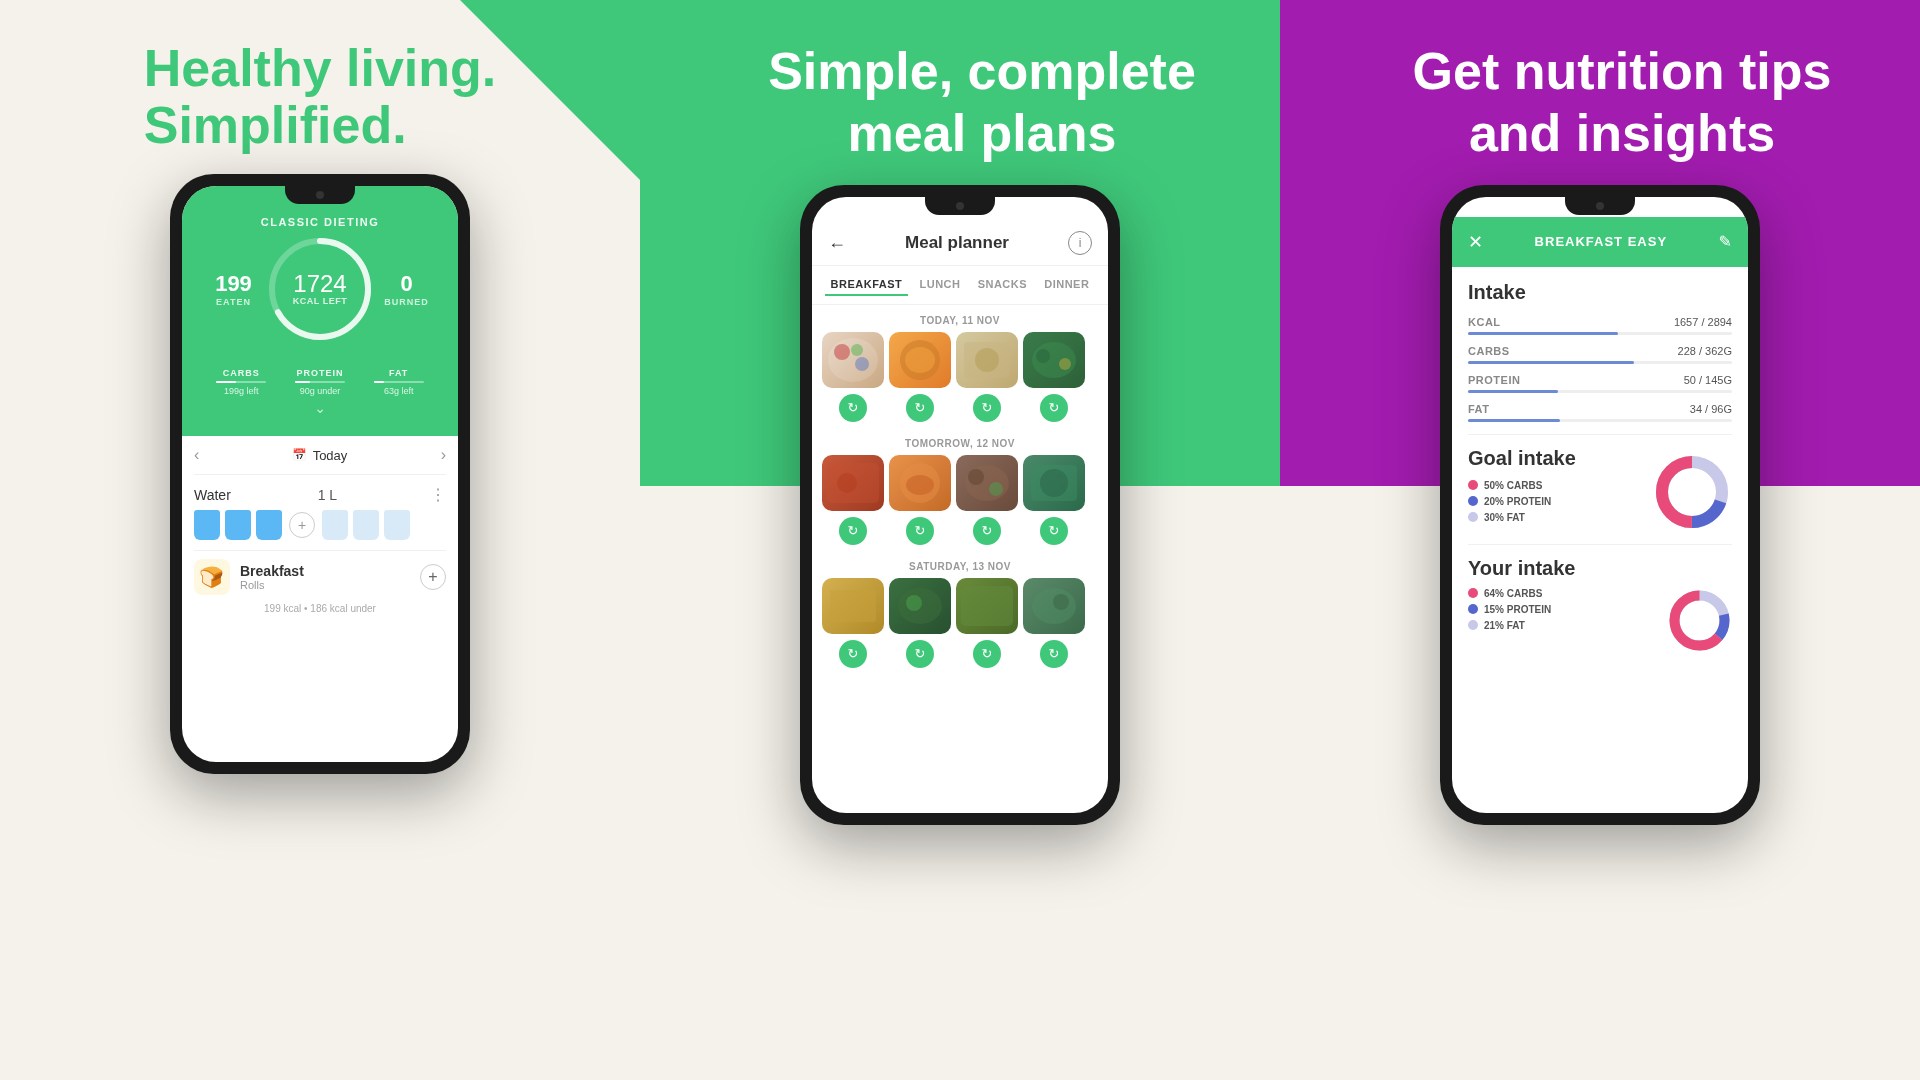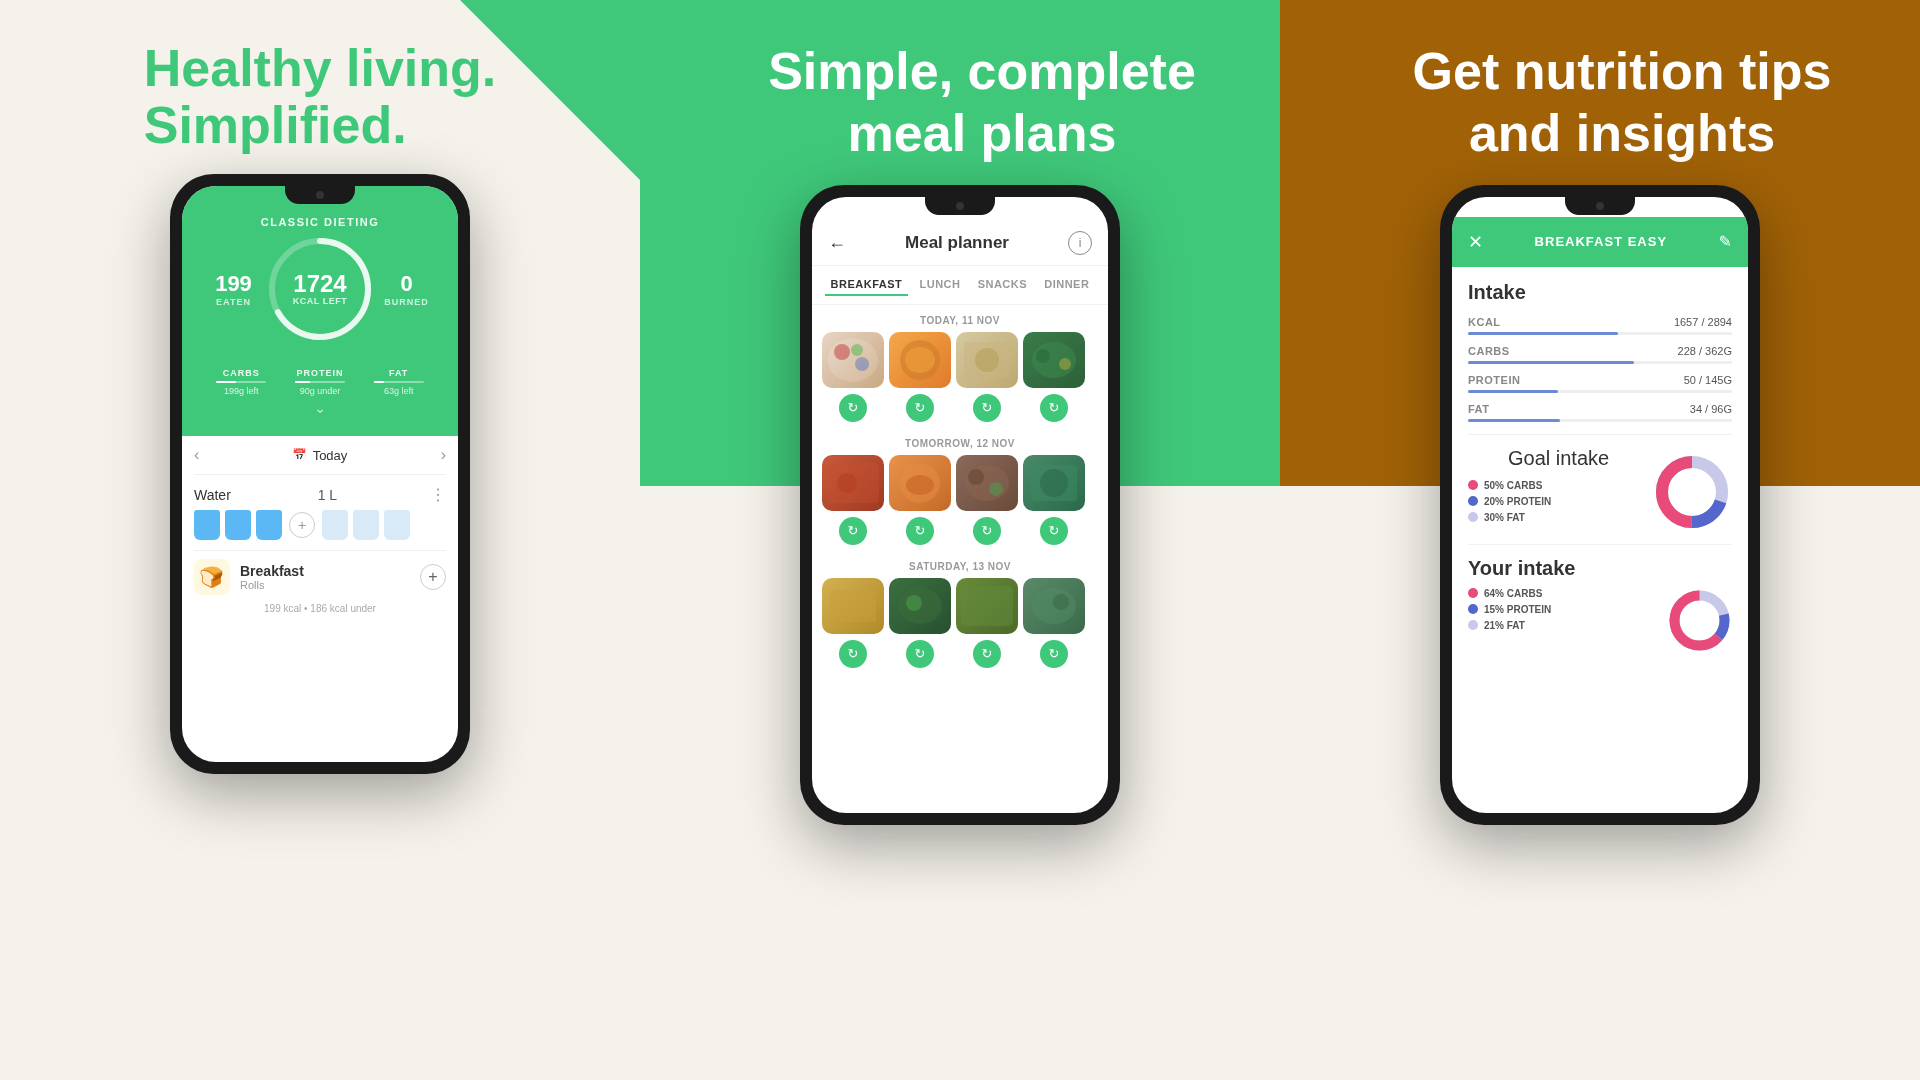--- a/index.html
+++ b/index.html
@@ -39,21 +39,21 @@
     }
     .panel-2-bg-white {
       position: absolute;
       bottom: 0; left: 0; right: 0;
       height: 55%;
       background: #f5f2eb;
     }
 
     
     .panel-3 {
-      background: #a16207;
+      background: #a21caf;
     }
     .panel-3-bg-white {
       position: absolute;
       bottom: 0; left: 0; right: 0;
       height: 55%;
       background: #f5f2eb;
     }
 
     
     .panel-heading {
@@ -178,21 +178,21 @@
     }
     .screen1-circle-text {
       position: absolute;
       top: 50%;
       left: 50%;
       transform: translate(-50%, -50%);
       text-align: center;
     }
     .screen1-circle-text .kcal {
       font-size: 24px;
-      font-weight: 700;
+      font-weight: 400;
       color: #fff;
       line-height: 1;
     }
     .screen1-circle-text .kcal-lbl {
       font-size: 9px;
       color: rgba(255,255,255,0.8);
       font-weight: 600;
       letter-spacing: 0.5px;
     }
     .screen1-macros {
@@ -547,24 +547,23 @@
     .screen3-goal-section {
       display: flex;
       align-items: flex-start;
       justify-content: space-between;
     }
     .screen3-goal-left {
       flex: 1;
     }
     .screen3-goal-title {
       font-size: 20px;
-      font-weight: 400;
+      font-weight: 700;
       color: #333;
       margin-bottom: 10px;
-      margin-left: 40px;
     }
     .screen3-legend-item {
       display: flex;
       align-items: center;
       gap: 6px;
       margin-bottom: 5px;
     }
     .legend-dot {
       width: 10px;
       height: 10px;

